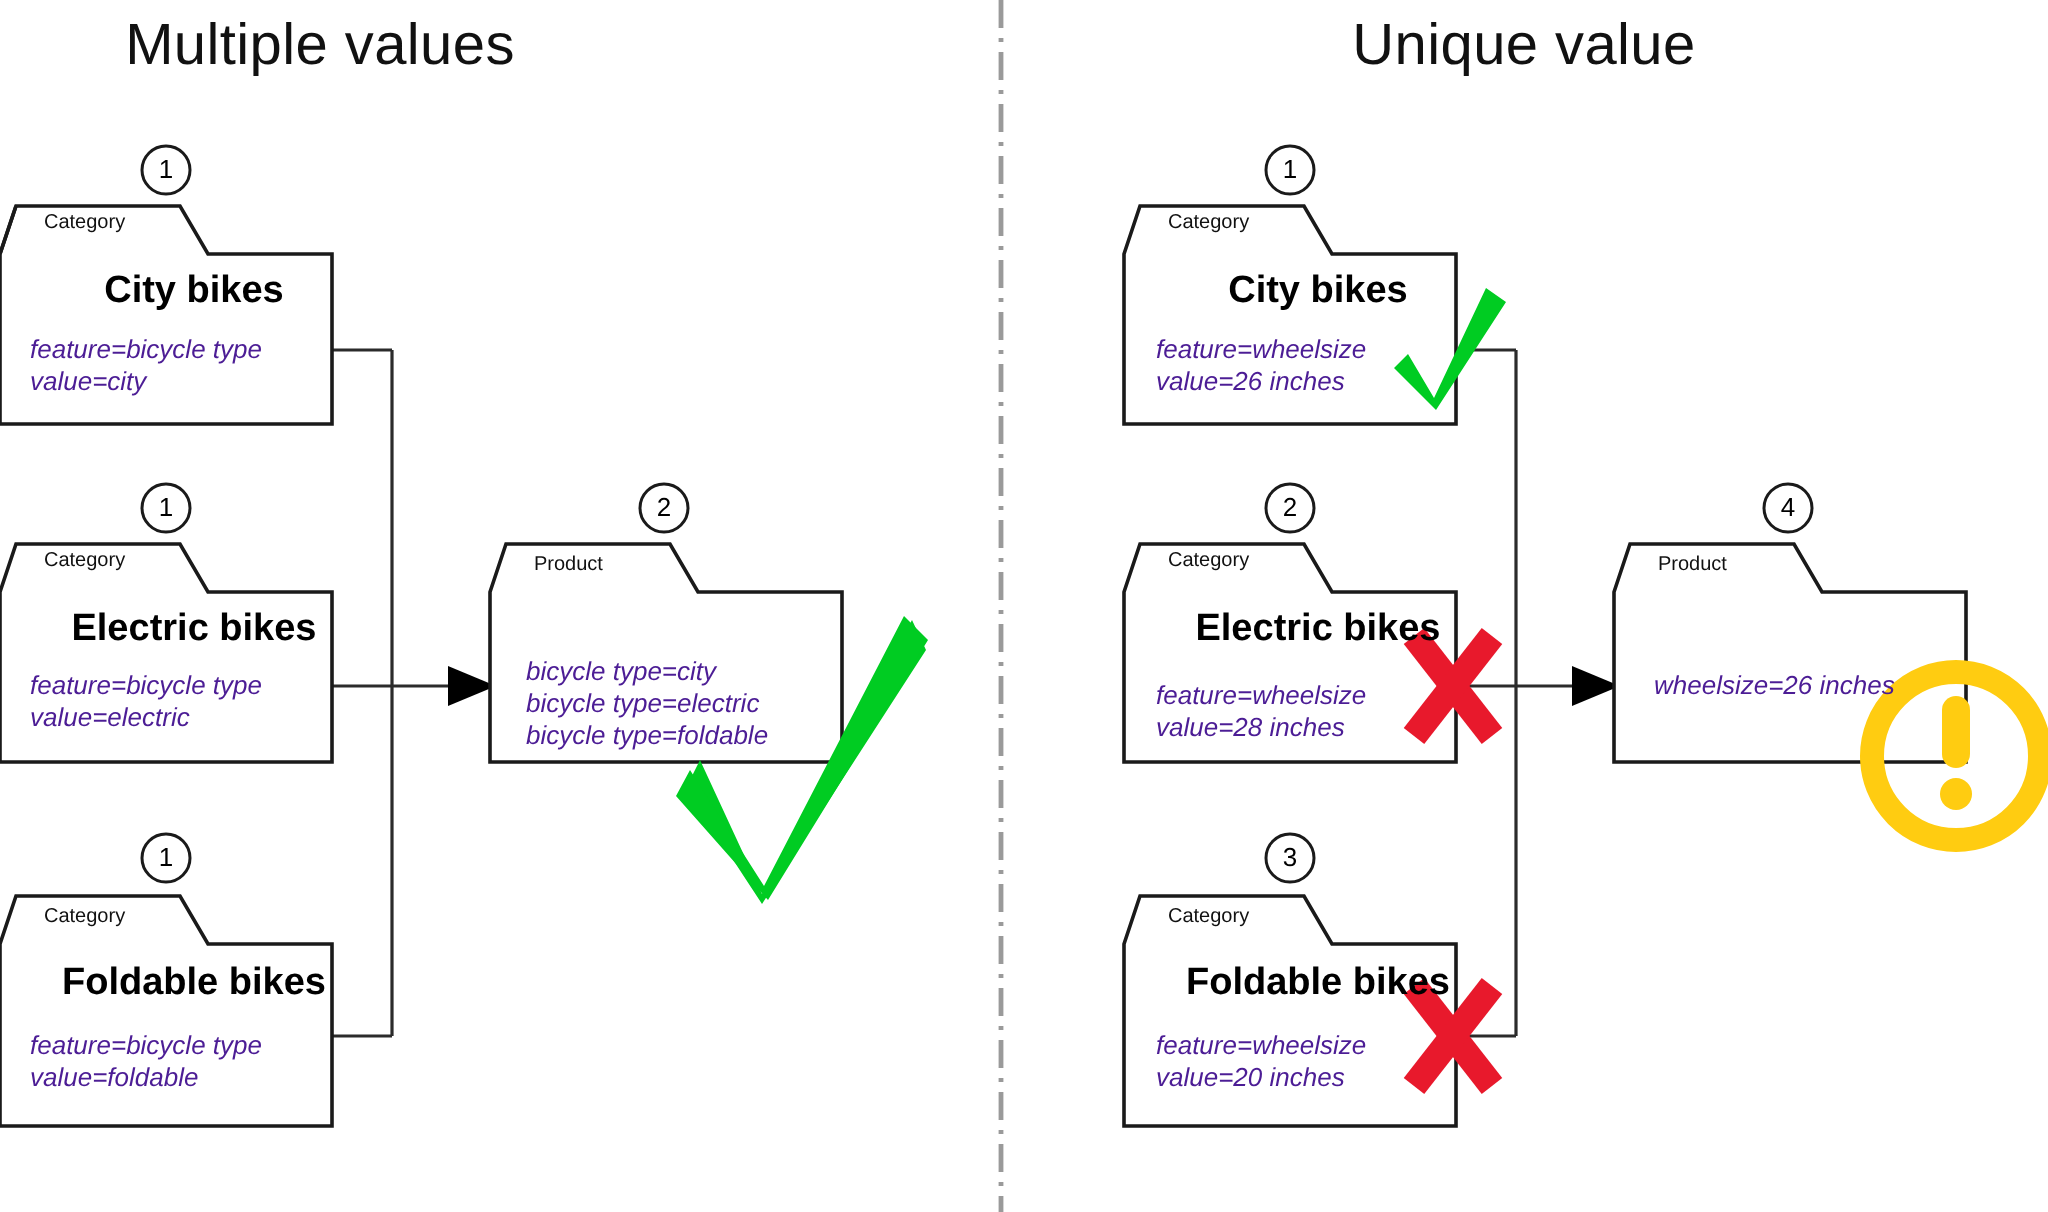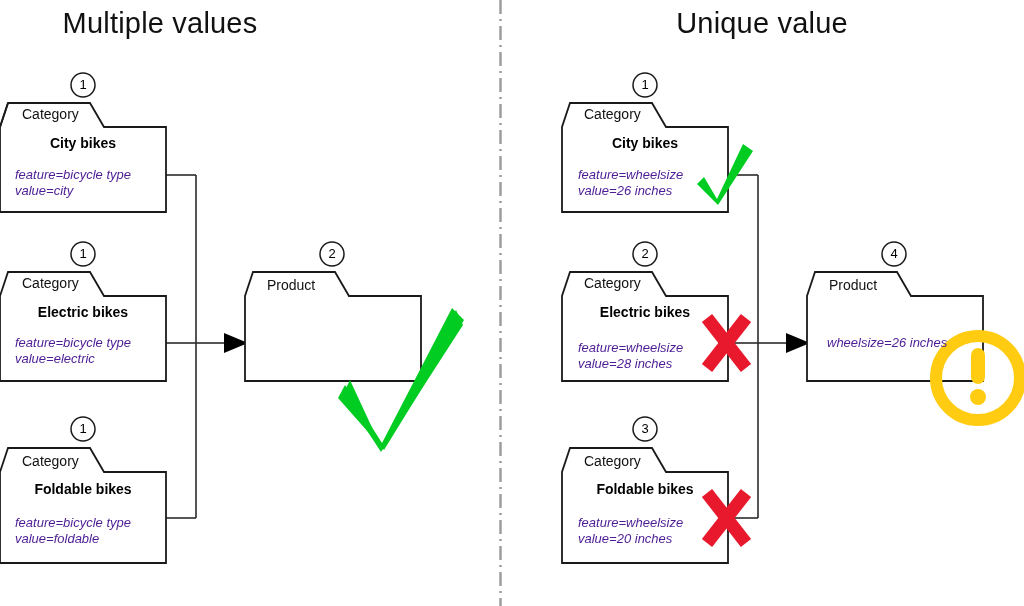--- a/index.html
+++ b/index.html
@@ -29,31 +29,32 @@
   }
   .panel-left .panel-title{left:-90px;}
   .panel-right .panel-title{left:0px;}
 
   
   .svglayer{position:absolute;left:0;top:0;width:1024px;height:606px;}
 
   
   .nodetext{position:absolute;}
   .kind{
-    font-size:14px;
+    font-size:10px;
     font-weight:400;
     color:#111;
     white-space:nowrap;
   }
   .name{
-    font-size:14px;
+    font-size:19px;
     font-weight:700;
     color:#000;
     white-space:nowrap;
     text-align:center;
+    padding-left:14px;
   }
   .attrs{
     font-size:13px;
     font-style:italic;
     color:#4c1d95;
     line-height:16px;
     white-space:pre;
   }
   .badge-num{
     position:absolute;
@@ -178,20 +179,23 @@
   <div class="nodetext name" style="left:0px;top:304px;width:166px;">Electric bikes</div>
   <div class="nodetext attrs" style="left:15px;top:335px;">feature=bicycle type
 value=electric</div>
 
   <div class="nodetext kind" style="left:22px;top:453px;">Category</div>
   <div class="nodetext name" style="left:0px;top:481px;width:166px;">Foldable bikes</div>
   <div class="nodetext attrs" style="left:15px;top:515px;">feature=bicycle type
 value=foldable</div>
 
   <div class="nodetext kind" style="left:267px;top:277px;">Product</div>
+  <div class="nodetext attrs" style="left:263px;top:328px;">bicycle type=city
+bicycle type=electric
+bicycle type=foldable</div>
 
   <div class="panel panel-right">
     <div class="panel-title">Unique value</div>
   </div>
 
   <div class="badge-num" style="left:634px;top:74px;">1</div>
   <div class="badge-num" style="left:634px;top:243px;">2</div>
   <div class="badge-num" style="left:634px;top:418px;">3</div>
   <div class="badge-num" style="left:883px;top:243px;">4</div>
 

